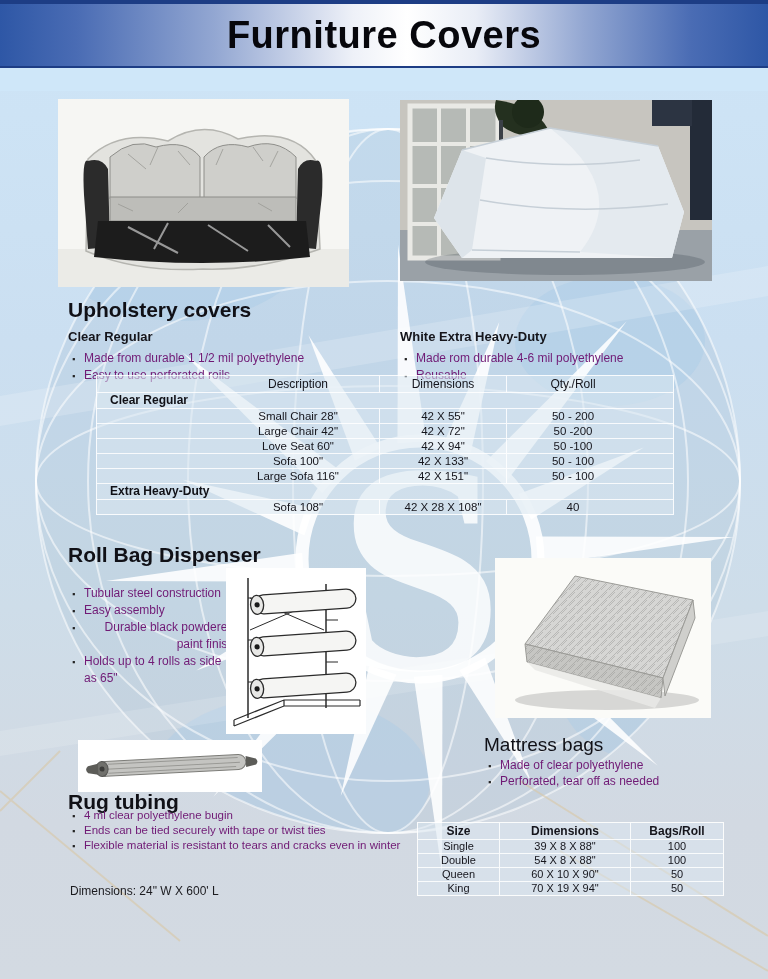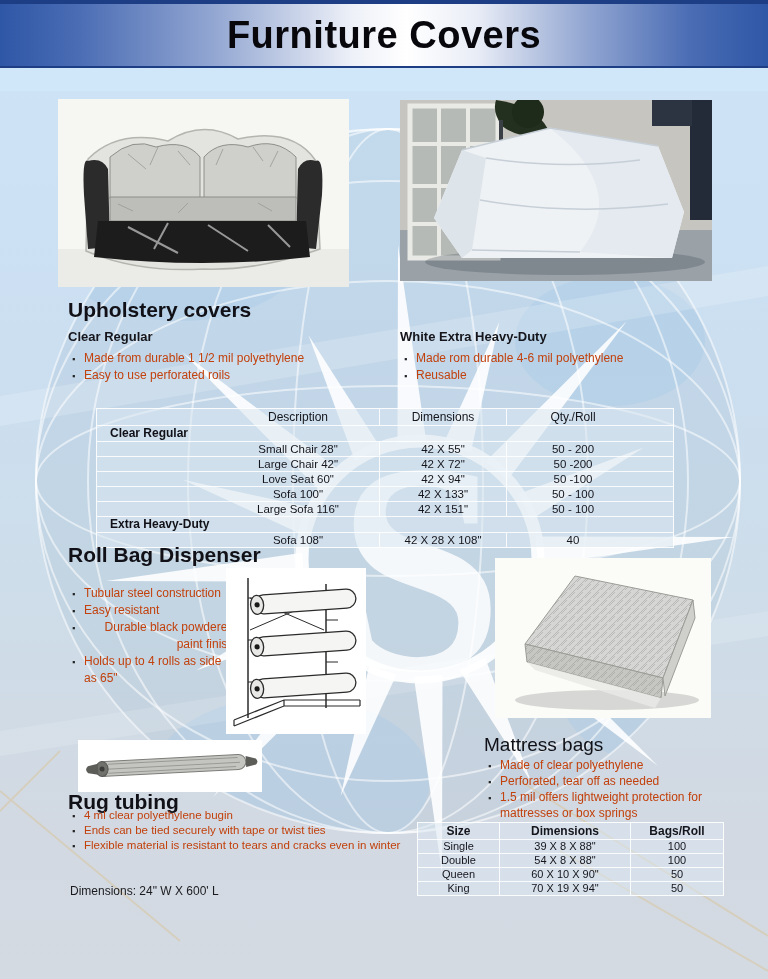--- a/index.html
+++ b/index.html
@@ -22,27 +22,27 @@
   #photoL{left:58px;top:99px;width:291px;height:188px;}
   #photoR{left:400px;top:100px;width:312px;height:181px;}
   #dispenserBox{left:226px;top:568px;width:140px;height:166px;}
   #mattressBox{left:495px;top:558px;width:216px;height:160px;}
   #rugBox{left:78px;top:740px;width:184px;height:52px;}
   
   .h-big{font-size:21px;font-weight:bold;color:#101016;}
   .h-mid{font-size:19px;font-weight:normal;color:#101016;}
   .sub{font-size:13px;font-weight:bold;color:#15151b;}
   ul{margin:0;padding:0;list-style:none;}
-  li{position:relative;font-size:12px;line-height:16.5px;padding-left:12px;color:#c2410c;}
+  li{position:relative;font-size:12px;line-height:16.5px;padding-left:12px;color:#701a75;}
   li::before{content:"▪";position:absolute;left:0;top:1px;font-size:9px;color:#222;}
   #ul-rug li{font-size:11.5px;line-height:15.2px;}
   #ul-mattress li{line-height:16px;}
   #note-rug{font-size:12px;color:#1b1b1f;}
   
-  #table1{left:96px;top:408px;width:576px;border:1px solid rgba(255,255,255,.9);}
+  #table1{left:96px;top:375px;width:576px;border:1px solid rgba(255,255,255,.9);}
   .t1row{display:grid;grid-template-columns:120px 162px 127px 167px;background:rgba(219,231,241,.55);border-top:1px solid rgba(255,255,255,.85);}
   .t1row:first-child{border-top:none;}
   .t1row .c{font-size:11.5px;line-height:14px;text-align:center;color:#15151c;box-sizing:border-box;}
   .t1row.th .c{font-size:12px;line-height:16px;}
   .t1row .c3,.t1row .c4{border-left:1px solid rgba(255,255,255,.85);}
   .t1row .c4{padding-right:34px;}
   .t1row .sec{grid-column:1/-1;text-align:left;font-weight:bold;font-size:12px;line-height:15px;padding-left:13px;color:#101016;}
   #table2{left:417px;top:822px;width:305px;border:1px solid rgba(255,255,255,.9);}
   .t2row{display:grid;grid-template-columns:81px 131px 93px;background:rgba(219,231,241,.5);border-top:1px solid rgba(255,255,255,.85);}
   .t2row:first-child{border-top:none;}
@@ -202,21 +202,21 @@
     <div class="c c1"></div>
     <div class="c c2">Sofa 108"</div>
     <div class="c c3">42 X 28 X 108"</div>
     <div class="c c4">40</div>
   </div>
 </div>
 
 <div class="abs h-big" style="left:68px;top:543px;">Roll Bag Dispenser</div>
 <ul class="abs" style="left:72px;top:577px;width:162px;">
   <li style="line-height:17px;margin-top:8px;">Tubular steel construction</li>
-  <li style="line-height:17px;">Easy resistant</li>
+  <li style="line-height:17px;">Easy assembly</li>
   <li style="line-height:17px;text-align:right;">Durable black powdered paint finish</li>
   <li style="line-height:17px;">Holds up to 4 rolls as side as 65"</li>
 </ul>
 
 <svg class="abs" id="dispenserBox" viewBox="0 0 140 166">
   <rect width="140" height="166" fill="#ffffff"></rect>
   <g stroke="#2b2b2b" fill="none" stroke-width="1.5">
     <path d="M22,10 V150"></path>
       <path d="M100,16 V140"></path>
     <path d="M24,30 L98,62 M24,62 L98,30" stroke-width="1"></path>
@@ -252,21 +252,20 @@
   <path d="M30,86 L168,120 L166,140 L32,104 Z" fill="#c6c6c3" stroke="#9c9c98"></path>
   <path d="M168,120 L198,42 L200,60 L170,138 Z" fill="#cfcfcc" stroke="#9c9c98"></path>
   <path d="M30,86 L80,18 L198,42 L168,120 Z" fill="url(#tex)"></path>
   <path d="M30,86 L168,120 L166,140 L32,104 Z" fill="url(#tex)"></path>
   <path d="M32,104 L166,140 L160,150 L40,112 Z" fill="#e9e9e6" opacity=".85"></path>
 </svg>
 <div class="abs h-mid" style="left:484px;top:734px;">Mattress bags</div>
 <ul class="abs" id="ul-mattress" style="left:488px;top:757px;width:265px;">
   <li>Made of clear polyethylene</li>
   <li>Perforated, tear off as needed</li>
-  <li>1.5 mil offers lightweight protection for mattresses or box springs</li>
 </ul>
 
 <div class="abs" id="table2">
   <div class="t2row th">
     <div class="d1">Size</div>
     <div class="d2">Dimensions</div>
     <div class="d3">Bags/Roll</div>
   </div>
   <div class="t2row">
     <div class="d1">Single</div>

